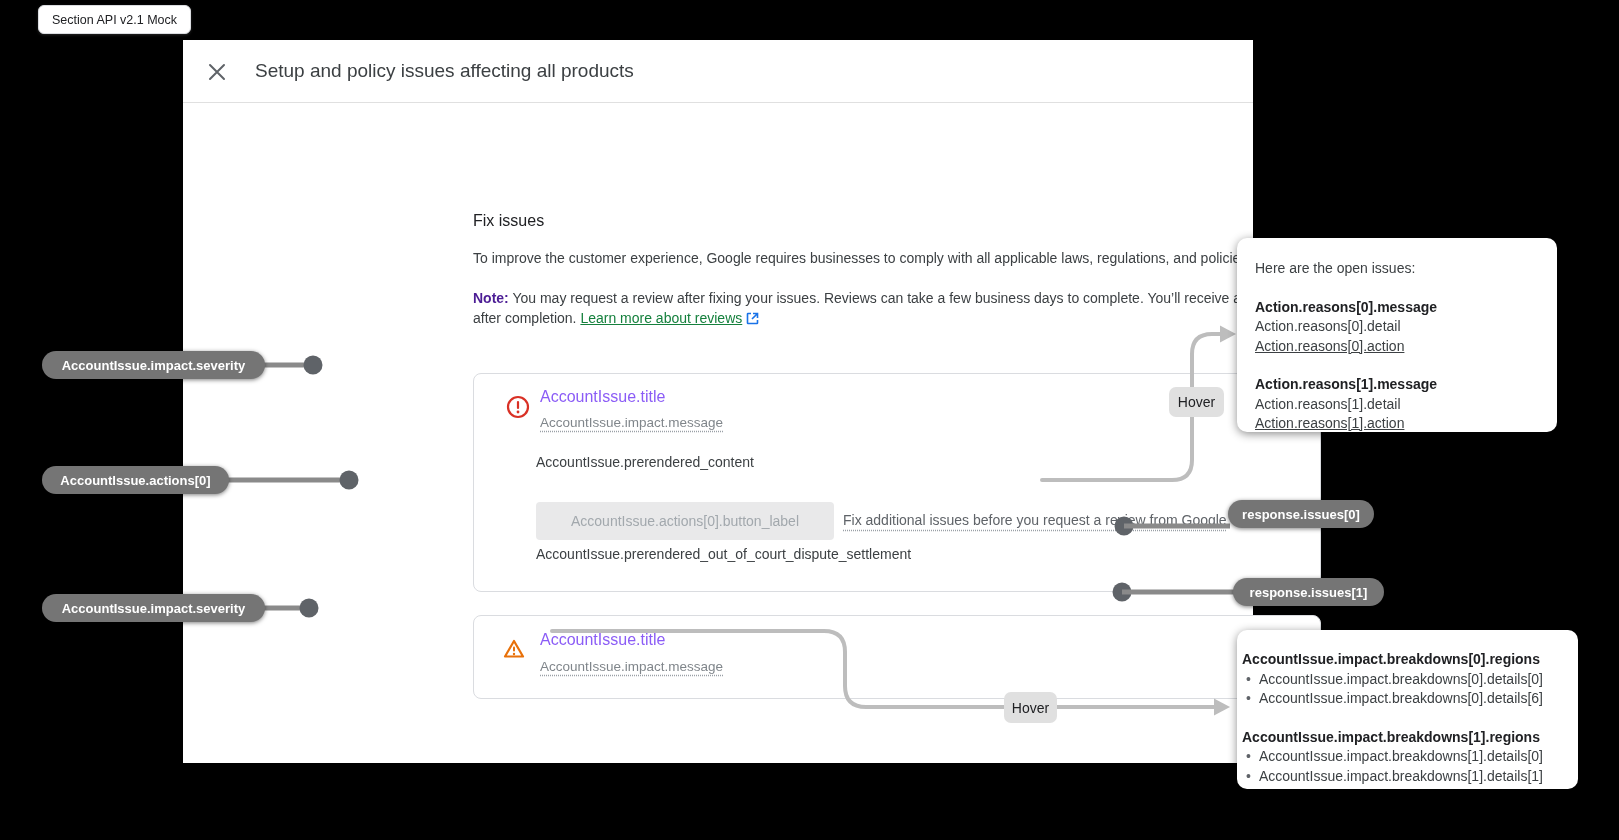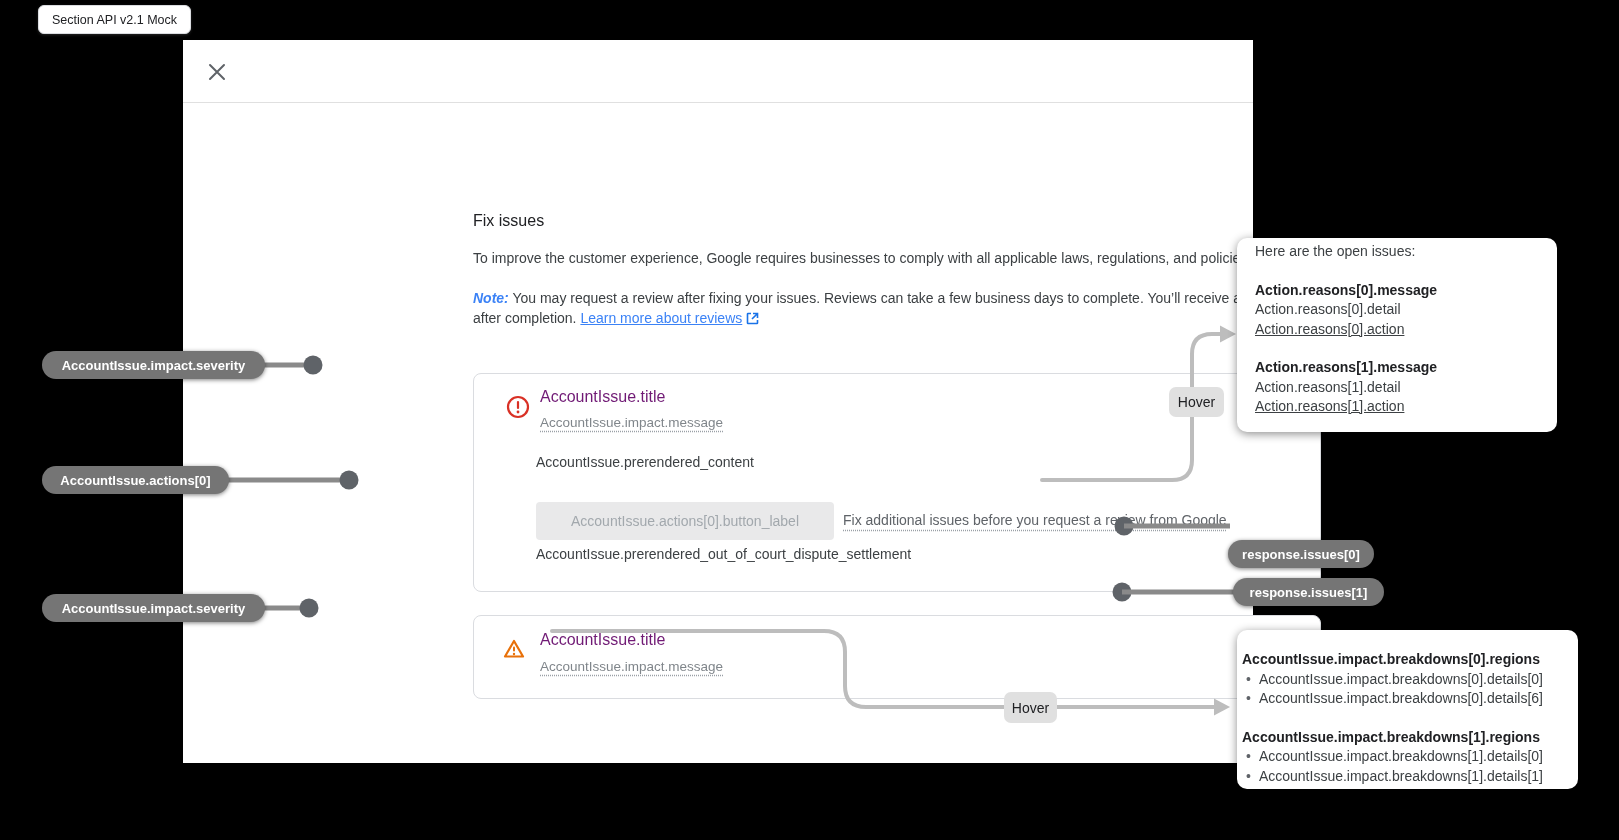--- a/index.html
+++ b/index.html
@@ -15,60 +15,60 @@
   .dialog { position:absolute; left:183px; top:40px; width:1070px; height:723px; background:#fff; }
   .dialog-header { position:absolute; left:0; top:0; width:100%; height:63px;
                    border-bottom:1px solid #e0e0e0; }
   .close-btn { position:absolute; left:24px; top:22px; width:20px; height:20px; cursor:pointer; }
   .dialog-title { position:absolute; left:72px; top:20px; font-size:19px; color:#3c4043; }
 
   .h-fix { position:absolute; left:290px; top:172px; font-size:16px; font-weight:500; color:#202124; }
   .p-intro { position:absolute; left:290px; top:210px; font-size:14px; color:#3c4043; }
   .p-note { position:absolute; left:290px; top:249px; width:870px; font-size:14px;
             color:#3c4043; line-height:19.5px; }
-  .p-note b { color:#3b82f6;font-style:italic; }
-  a.blue-link { color:#3b82f6; text-decoration:underline; cursor:pointer; }
+  .p-note b { color:#4c1d95; }
+  a.blue-link { color:#15803d; text-decoration:underline; cursor:pointer; }
   .ext-icon { display:inline-block; vertical-align:-2px; margin-left:4px; }
 
   .card { position:absolute; left:290px; width:848px; background:#fff;
           border:1px solid #dadce0; border-radius:8px; }
   .card1 { top:333px; height:219px; }
   .card2 { top:575px; height:84px; }
   .sev-icon { position:absolute; width:24px; height:24px; }
-  .issue-title { position:absolute; font-size:16px; color:#701a75; }
+  .issue-title { position:absolute; font-size:16px; color:#8b5cf6; }
   .issue-msg { position:absolute; font-size:13.5px; color:#80868b;
                text-decoration:underline dotted #9aa0a6; text-underline-offset:4px; cursor:default; }
   .chevron { position:absolute; width:24px; height:24px; cursor:pointer; }
   .pre-text { position:absolute; font-size:14px; color:#3c4043; }
   .gray-btn { position:absolute; left:62px; top:128px; width:298px; height:38px;
               background:#e9e9ea; border:none; border-radius:4px;
               font-family:"Liberation Sans",sans-serif; font-size:14px; color:#a2a8ad; }
   .fix-link { position:absolute; left:369px; top:138px; font-size:14px; color:#5f6368;
               text-decoration:underline dotted #9aa0a6; text-underline-offset:5px; cursor:pointer; }
 
   .pill { position:absolute; height:28px; background:#757575; border-radius:15px;
           color:#fff; font-size:13px; font-weight:700; display:flex;
           align-items:center; justify-content:center; white-space:nowrap; padding:0 16px;
           box-shadow:0 1px 4px rgba(0,0,0,.5); }
   .pill-l1 { left:42px; top:351px; width:223px; }
   .pill-l2 { left:42px; top:466px; width:187px; }
   .pill-l3 { left:42px; top:594px; width:223px; }
-  .pill-r0 { left:1228px; top:540px; width:146px; }
+  .pill-r0 { left:1228px; top:500px; width:146px; }
   .pill-r1 { left:1233px; top:578px; width:151px; }
 
   .hover-tag { position:absolute; background:#e0e0e0; border-radius:7px;
                display:flex; align-items:center; justify-content:center;
                font-size:14px; color:#202124; }
   .hover1 { left:1169px; top:387px; width:55px; height:30px; }
   .hover2 { left:1004px; top:692px; width:53px; height:31px; }
 
   .tooltip { position:absolute; background:#fff; border-radius:10px;
              box-shadow:0 2px 10px rgba(0,0,0,.45); font-size:14px;
              color:#3c4043; line-height:19.5px; }
-  .tt1 { left:1237px; top:238px; width:320px; height:194px; padding:4px 18px; }
+  .tt1 { left:1237px; top:238px; width:320px; height:194px; padding:21px 18px; }
   .tt2 { left:1237px; top:630px; width:341px; height:159px; padding:12px 5px; }
   .tt-head { margin-bottom:19px; }
   .tt-group { margin-bottom:19px; }
   .tt-bold { font-weight:700; color:#202124;margin-top:8px; }
   .tt-action { text-decoration:underline; cursor:pointer; }
   .bullet::before { content:"•"; margin:0 8px 0 4px; color:#5f6368; }
 
   svg.overlay { position:absolute; left:0; top:0; pointer-events:none; }
 </style>
 </head>
@@ -76,20 +76,21 @@
 
 <div class="stage">
 
   <div class="dialog">
     <div class="dialog-header">
       <div class="close-btn">
         <svg width="20" height="20" viewBox="0 0 20 20">
           <path d="M3 3 L17 17 M17 3 L3 17" stroke="#5f6368" stroke-width="2" stroke-linecap="round"></path>
         </svg>
       </div>
+      <div class="dialog-title">Setup and policy issues affecting all products</div>
     </div>
 
     <div class="h-fix">Fix issues</div>
     <div class="p-intro">To improve the customer experience, Google requires businesses to comply with all applicable laws, regulations, and policies.</div>
     <div class="p-note">
       <div><b>Note:</b><span> You may request a review after fixing your issues. Reviews can take a few business days to complete. You’ll receive an email</span></div>
       <div><span>after completion. </span><a class="blue-link">Learn more about reviews</a><span class="ext-icon"><svg width="13" height="13" viewBox="0 0 13 13">
               <path d="M2 1.5 H5 M11.5 8 V11 Q11.5 11.5 11 11.5 H2 Q1.5 11.5 1.5 11 V2 Q1.5 1.5 2 1.5" stroke="#1a73e8" stroke-width="1.6" fill="none"></path>
               <path d="M7 1.5 H11.5 V6 M11.5 1.5 L6 7" stroke="#1a73e8" stroke-width="1.6" fill="none"></path>
             </svg></span></div>

